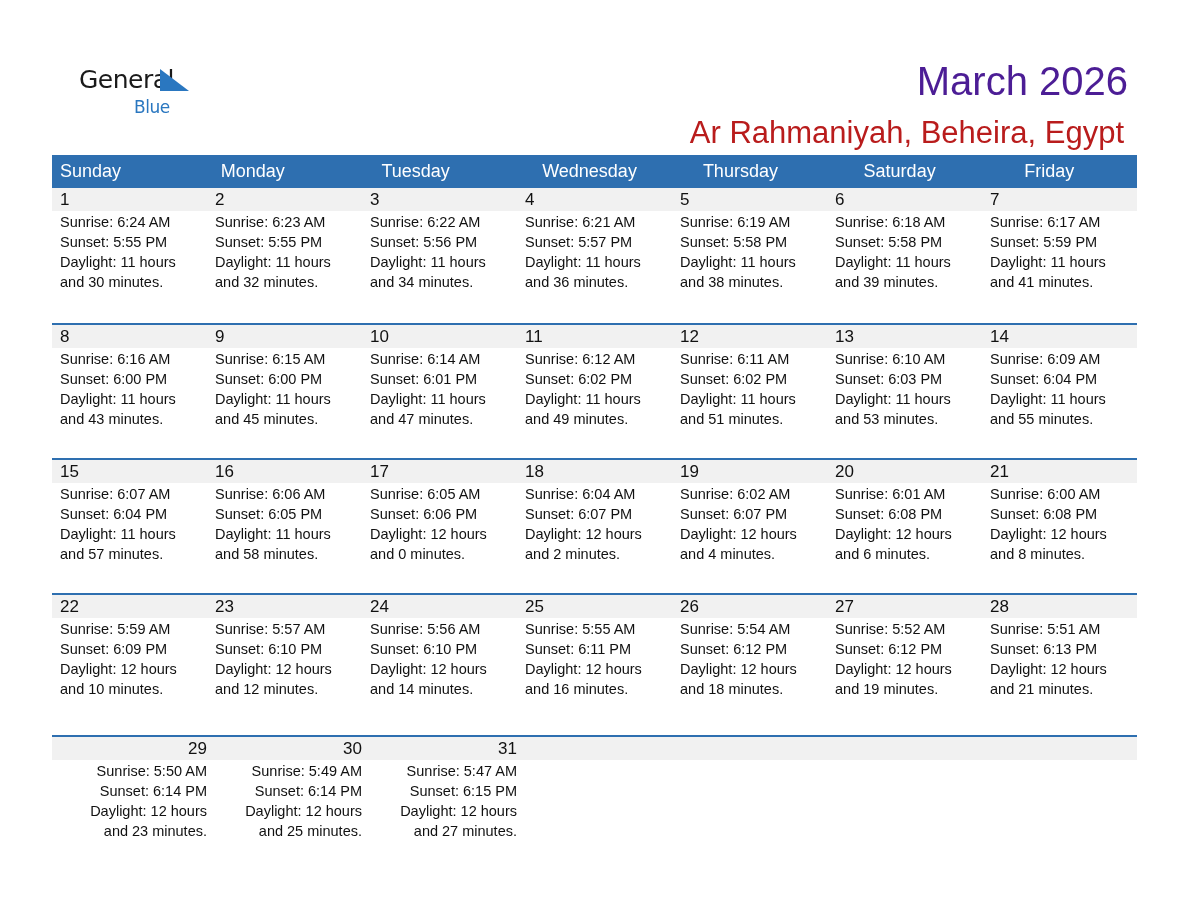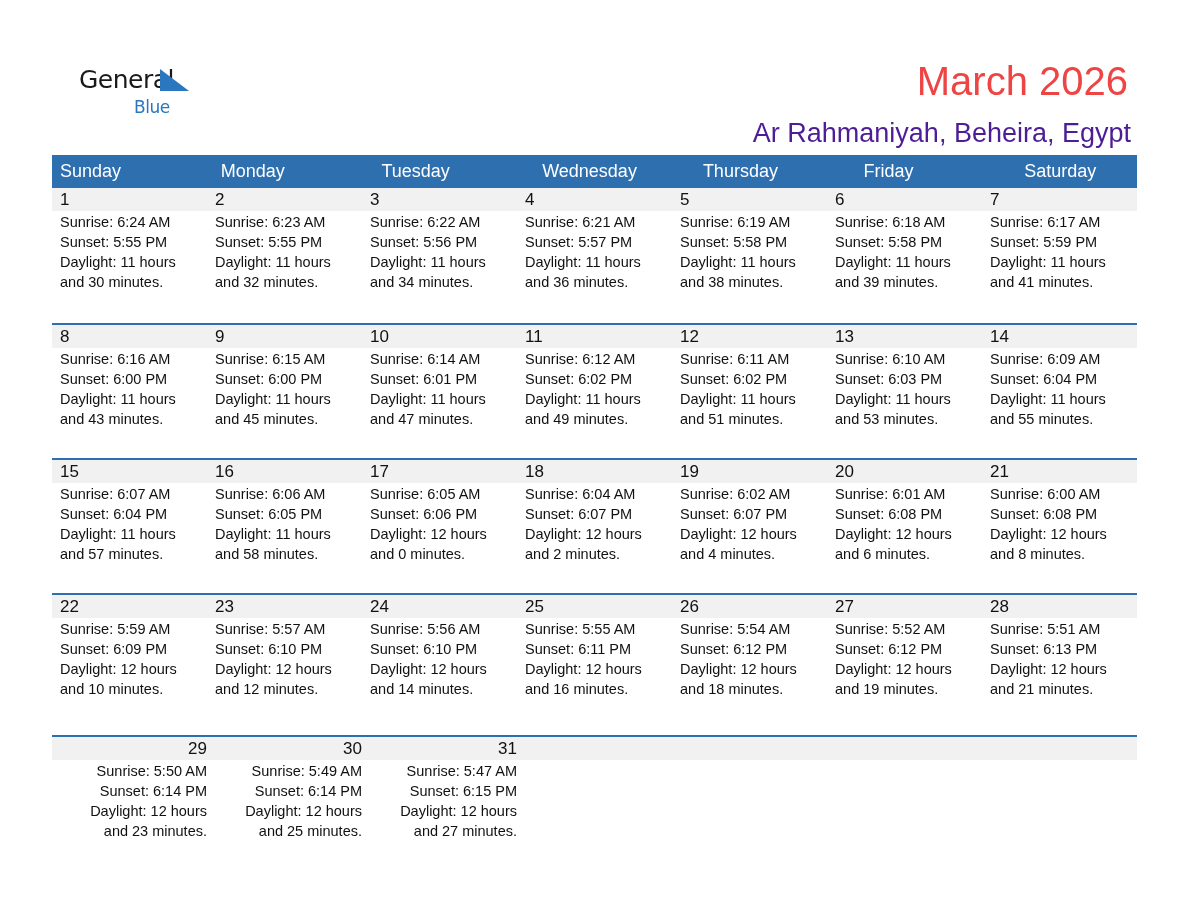--- a/index.html
+++ b/index.html
@@ -5,22 +5,22 @@
   * { box-sizing: border-box; margin: 0; padding: 0; }
   html, body { width: 1188px; height: 918px; background: #ffffff; overflow: hidden; }
   body { position: relative; font-family: "Liberation Sans", sans-serif; color: #1a1a1a; }
 
   .logo { position: absolute; left: 55px; top: 64px; width: 150px; height: 56px; }
   .logo-general { position: absolute; left: 0; top: 0; font-family: "DejaVu Sans", sans-serif; font-size: 25px; color: #1a1a1a; letter-spacing: -0.5px; line-height: 32px; margin-left: 24px; }
   .logo-blue { position: absolute; left: 79px; top: 28px; font-family: "DejaVu Sans", sans-serif; font-size: 17px; color: #2a77c0; letter-spacing: -0.5px; line-height: 30px; }
   .logo-tri { position: absolute; left: 105px; top: 5px; width: 0; height: 0;
               border-bottom: 22px solid #2a77c0; border-left: 0 solid transparent; border-right: 29px solid transparent; }
 
-  .title { position: absolute; right: 60px; top: 56px; font-size: 40px; color: #ef4444; line-height: 50px; text-align: right; white-space: nowrap; }
-  .subtitle { position: absolute; right: 57px; top: 117px; font-size: 27px; color: #4c1d95; line-height: 32px; text-align: right; white-space: nowrap; }
+  .title { position: absolute; right: 60px; top: 56px; font-size: 40px; color: #4c1d95; line-height: 50px; text-align: right; white-space: nowrap; }
+  .subtitle { position: absolute; right: 64px; top: 117px; font-size: 31px; color: #b91c1c; line-height: 32px; text-align: right; white-space: nowrap; }
 
   .calendar { position: absolute; left: 52px; top: 155px; width: 1085px; }
   .head-row { display: flex; height: 33px; background: #2e6fb0; gap: 40px; }
   .head-cell { width: 155px; color: #ffffff; font-size: 18px; line-height: 33px; padding-left: 8px; }
 
   .week { position: relative; height: 135px; }
   .week.first { border-top: none; }
   .week:not(.first) { border-top: 2px solid #2e6fb0; }
   .num-strip { position: absolute; left: 0; right: 0; top: 0; height: 23px; background: #f1f1f1; }
   .week:not(.first) .num-strip { top: 0; }
@@ -41,22 +41,22 @@
 <div class="title">March 2026</div>
 <div class="subtitle">Ar Rahmaniyah, Beheira, Egypt</div>
 
 <div class="calendar">
   <div class="head-row">
     <div class="head-cell">Sunday</div>
     <div class="head-cell">Monday</div>
     <div class="head-cell">Tuesday</div>
     <div class="head-cell">Wednesday</div>
     <div class="head-cell">Thursday</div>
+    <div class="head-cell">Saturday</div>
     <div class="head-cell">Friday</div>
-    <div class="head-cell">Saturday</div>
   </div>
   <div id="weeks">
       <div class="week first" style="height: 135px;">
         <div class="num-strip"></div>
         <div class="cells">
           <div class="cell">
             <div class="daynum">1</div>
             <div class="line">Sunrise: 6:24 AM</div>
             <div class="line">Sunset: 5:55 PM</div>
             <div class="line">Daylight: 11 hours</div>

